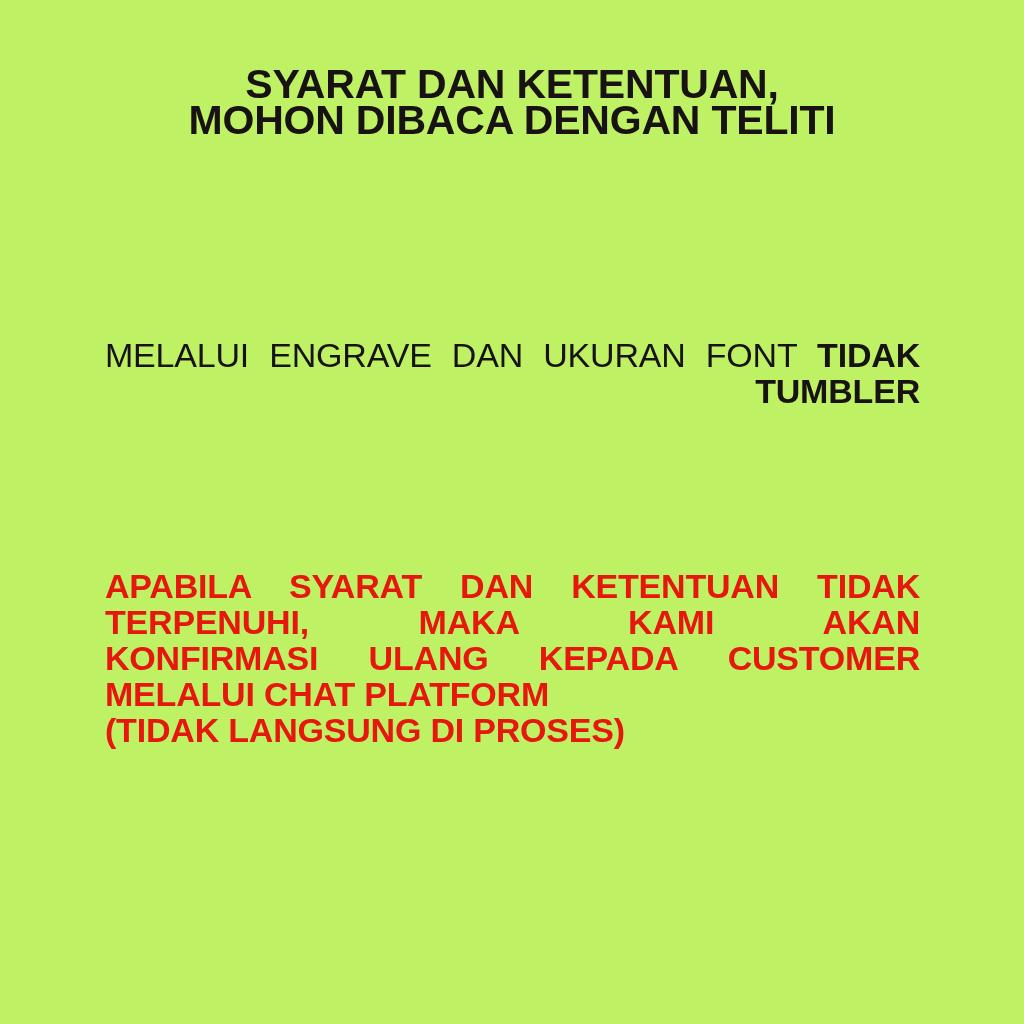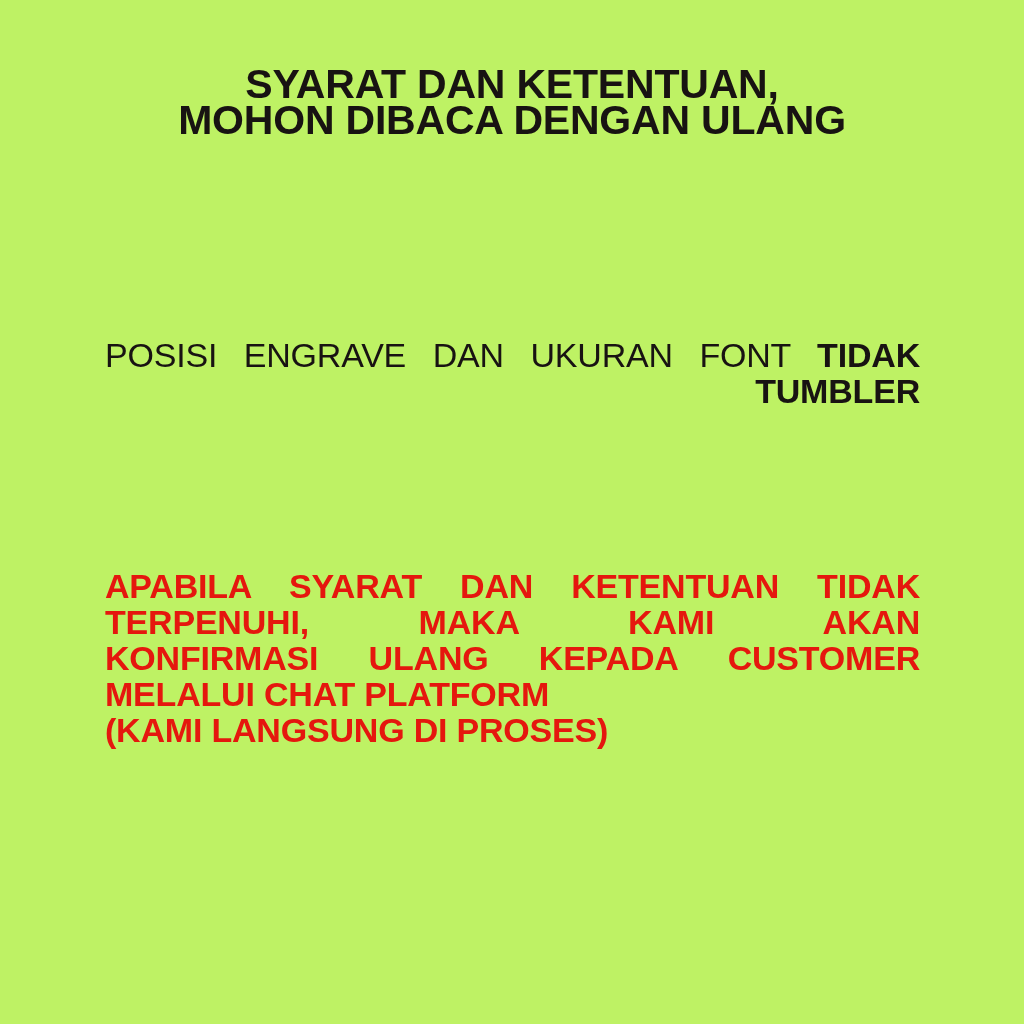--- a/index.html
+++ b/index.html
@@ -54,29 +54,29 @@
   .seg-regular { font-weight: 400; }
   .seg-bold, .bold { font-weight: 700; text-align: right; }
 </style>
 </head>
 <body>
 
 <div class="canvas">
 
   <header class="heading">
     <div class="h-line">SYARAT DAN KETENTUAN,</div>
-    <div class="h-line">MOHON DIBACA DENGAN ULANG</div>
+    <div class="h-line">MOHON DIBACA DENGAN TELITI</div>
   </header>
 
   <section class="para para-terms">
-    <div class="line just"><span class="seg-regular">POSISI ENGRAVE DAN UKURAN FONT</span> <span class="seg-bold">TIDAK</span></div>
+    <div class="line just"><span class="seg-regular">MELALUI ENGRAVE DAN UKURAN FONT</span> <span class="seg-bold">TIDAK</span></div>
     <div class="line bold">TUMBLER</div>
   </section>
 
   <section class="para para-warning">
     <div class="line just">APABILA SYARAT DAN KETENTUAN TIDAK</div>
     <div class="line just">TERPENUHI, MAKA KAMI AKAN</div>
     <div class="line just">KONFIRMASI ULANG KEPADA CUSTOMER</div>
     <div class="line">MELALUI CHAT PLATFORM</div>
-    <div class="line">(KAMI LANGSUNG DI PROSES)</div>
+    <div class="line">(TIDAK LANGSUNG DI PROSES)</div>
   </section>
 
 </div>
 
 </body></html>

